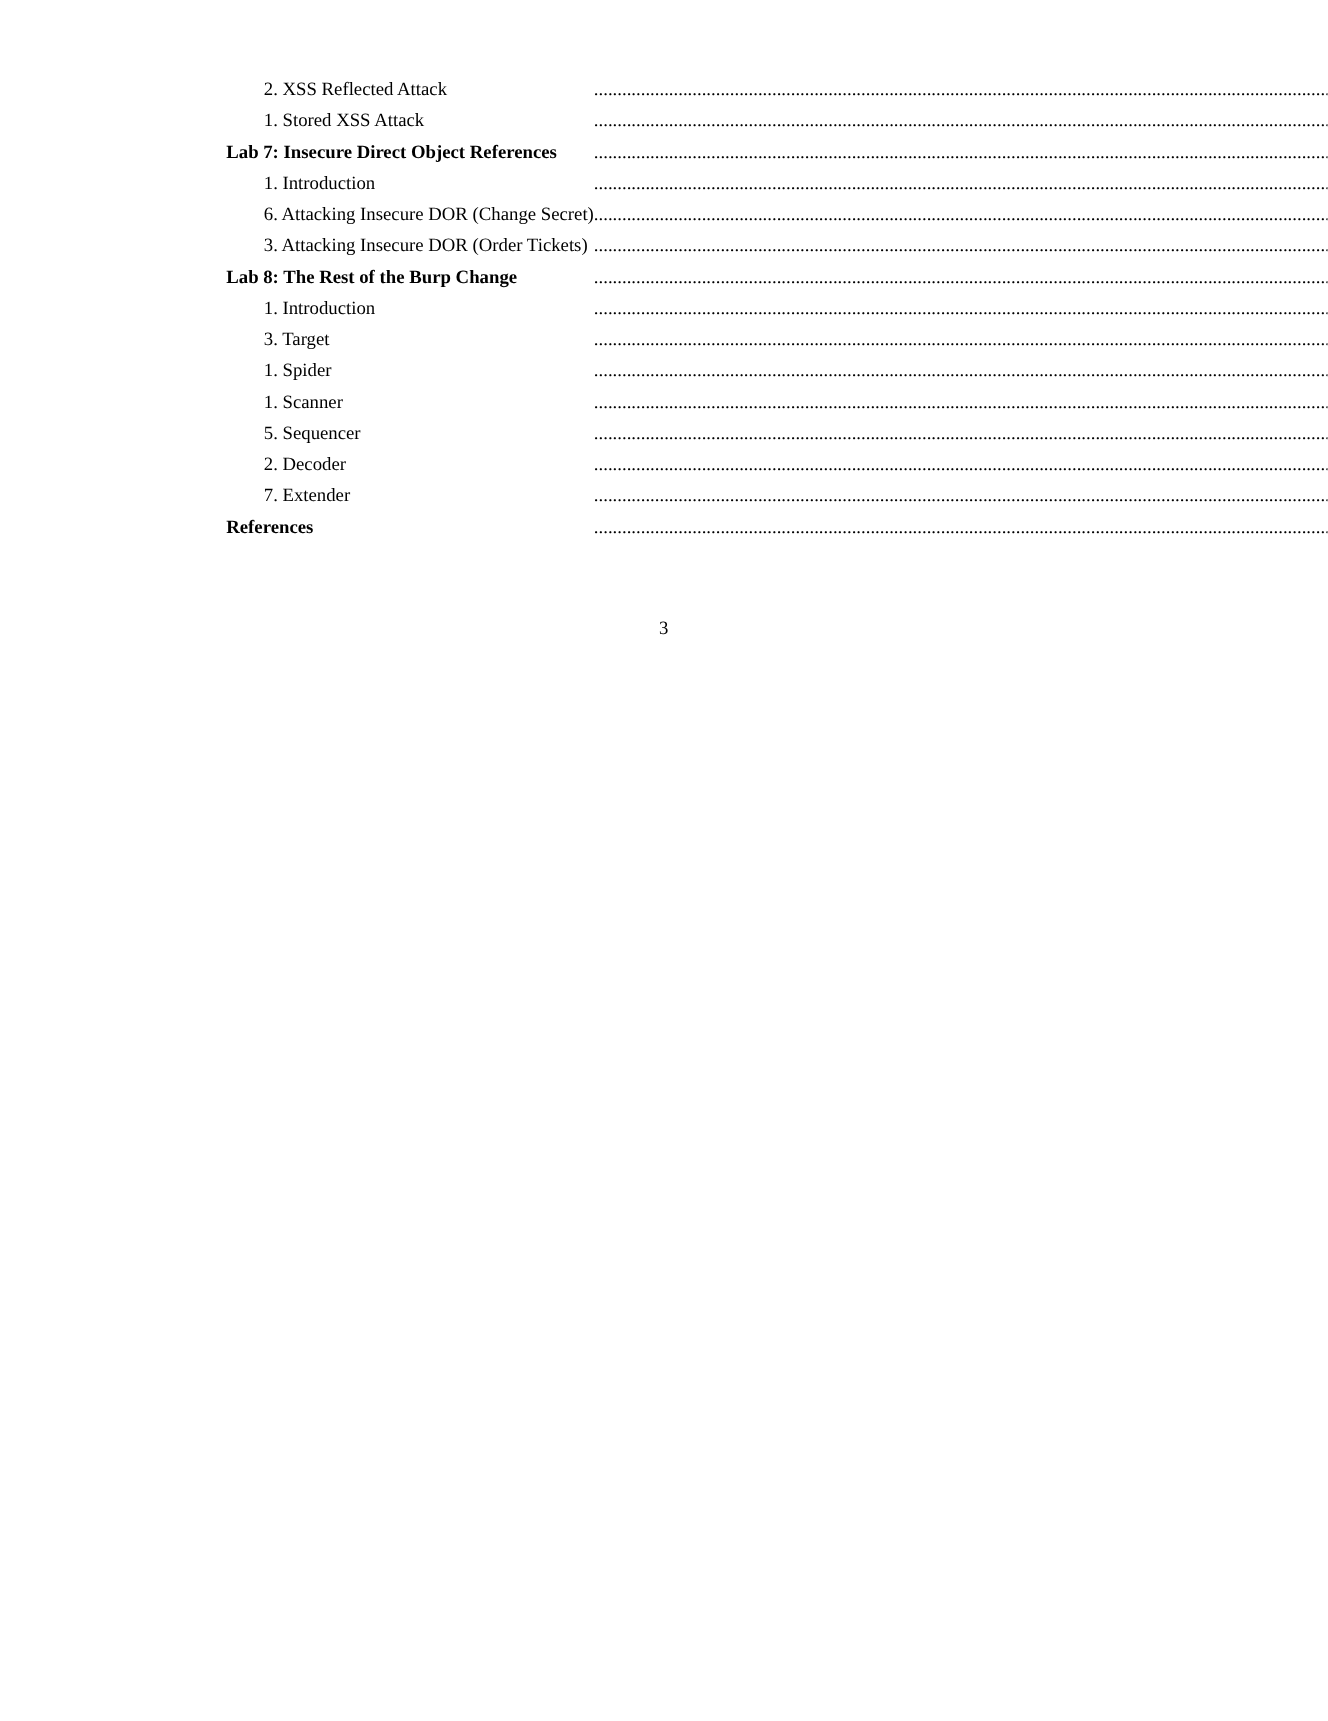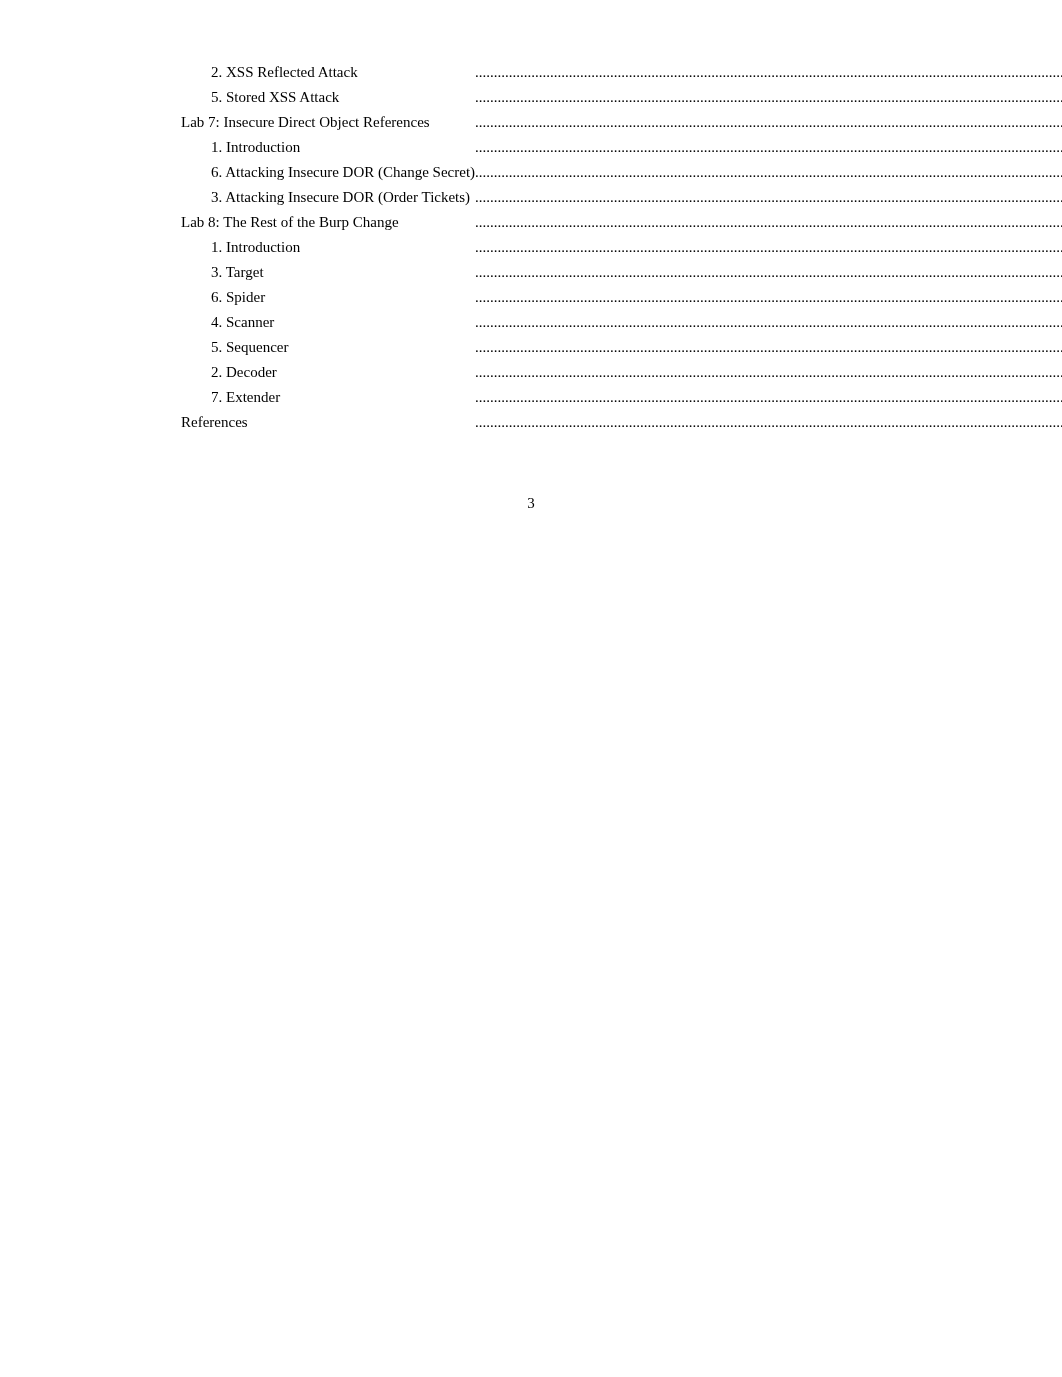--- a/index.html
+++ b/index.html
@@ -41,21 +41,21 @@
       padding-right: 6px;
       margin-left: 26px;
     }
 
     .indent-1 .toc-label {
       padding-left: 30px;
     }
 
     .top-level .toc-label {
       padding-left: 0px;
-      font-weight: normal;
+      font-weight: bold;
     }
 
     .page-number-footer {
       text-align: center;
       margin-top: 60px;
       font-size: 15px;
     }
 
     .dots-cell {
       width: 100%;
@@ -79,21 +79,21 @@
 <div class="page">
   <table class="toc-table">
     <tbody id="toc-body">
     <tr class="indent-1">
           <td class="toc-label">2. XSS Reflected Attack</td>
           <td class="dots-cell" style="width: 100%;">
             <span class="dot-leader"></span>
           </td>
         </tr>
         <tr class="indent-1">
-          <td class="toc-label">5. Stored XSS Attack</td>
+          <td class="toc-label">1. Stored XSS Attack</td>
           <td class="dots-cell" style="width: 100%;">
             <span class="dot-leader"></span>
           </td>
         </tr>
         <tr class="top-level">
           <td class="toc-label">Lab 7: Insecure Direct Object References</td>
           <td class="dots-cell" style="width: 100%;">
             <span class="dot-leader"></span>
           </td>
         </tr>
@@ -127,27 +127,27 @@
             <span class="dot-leader"></span>
           </td>
         </tr>
         <tr class="indent-1">
           <td class="toc-label">3. Target</td>
           <td class="dots-cell" style="width: 100%;">
             <span class="dot-leader"></span>
           </td>
         </tr>
         <tr class="indent-1">
-          <td class="toc-label">6. Spider</td>
+          <td class="toc-label">1. Spider</td>
           <td class="dots-cell" style="width: 100%;">
             <span class="dot-leader"></span>
           </td>
         </tr>
         <tr class="indent-1">
-          <td class="toc-label">4. Scanner</td>
+          <td class="toc-label">1. Scanner</td>
           <td class="dots-cell" style="width: 100%;">
             <span class="dot-leader"></span>
           </td>
         </tr>
         <tr class="indent-1">
           <td class="toc-label">5. Sequencer</td>
           <td class="dots-cell" style="width: 100%;">
             <span class="dot-leader"></span>
           </td>
         </tr>

